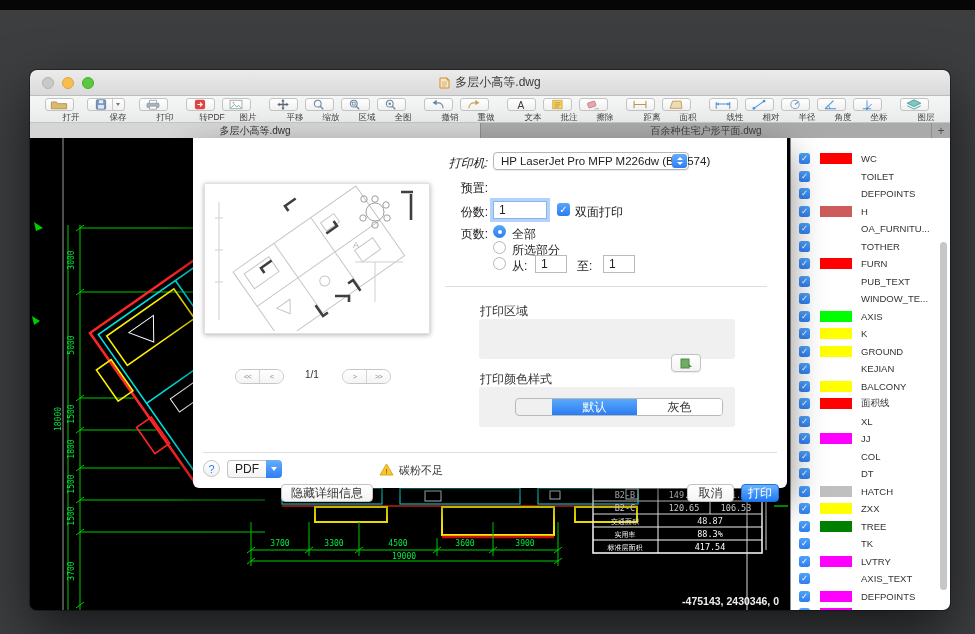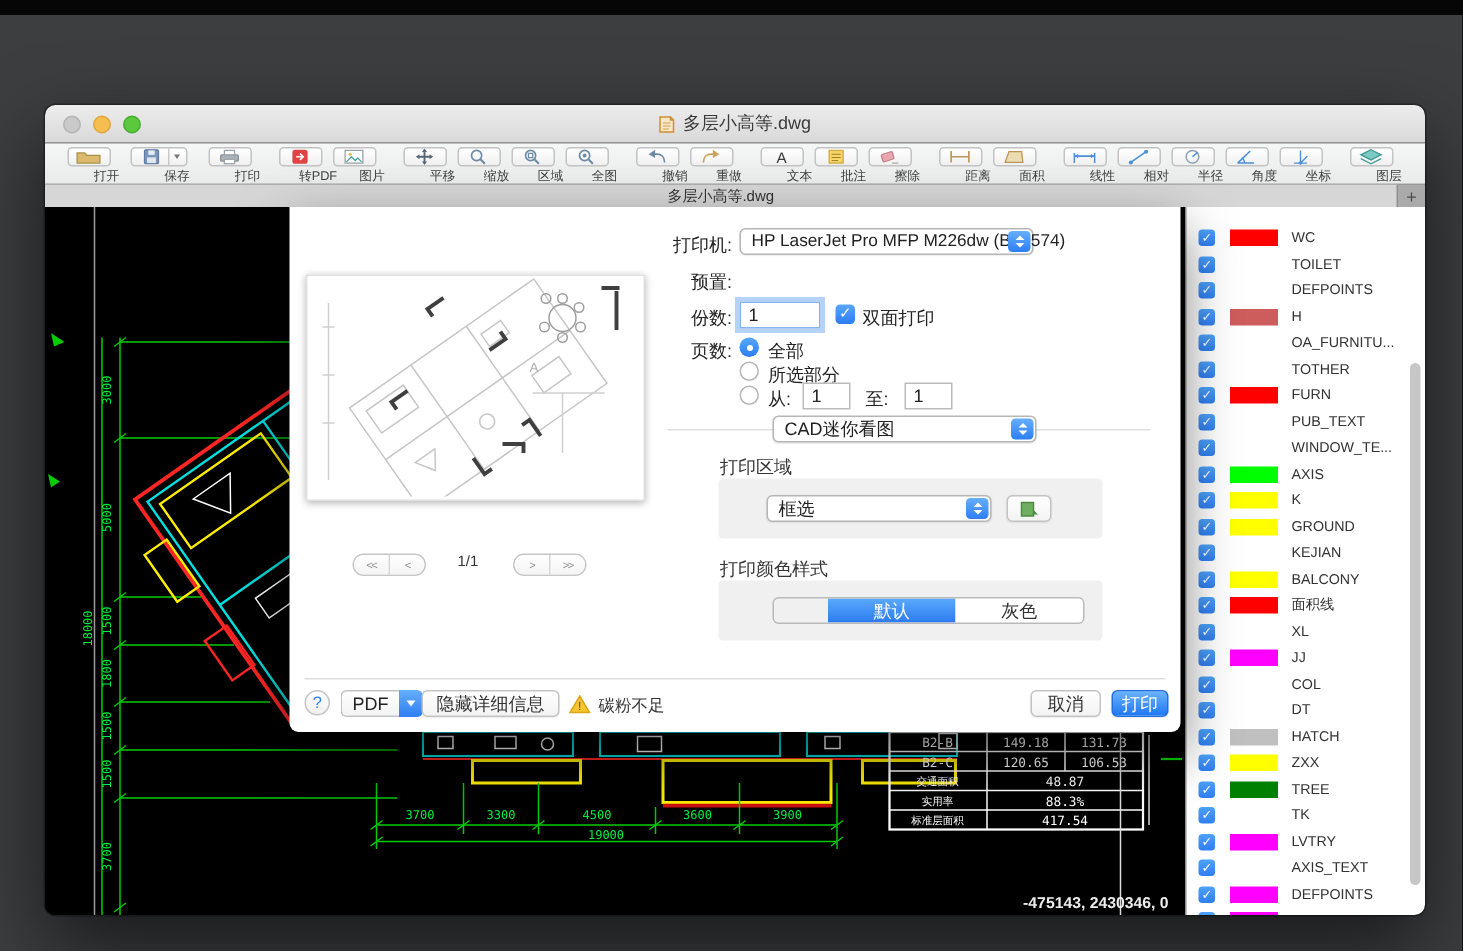--- a/index.html
+++ b/index.html
@@ -64,21 +64,21 @@
   .radio{position:absolute;width:13px;height:13px;border-radius:50%;border:1px solid #b6b6b6;background:#fff;box-sizing:border-box;}
   .radio.sel{border:none;background:linear-gradient(#58a8fa,#2c7cf2);}
   .radio.sel::after{content:"";position:absolute;left:4.5px;top:4.5px;width:4px;height:4px;border-radius:50%;background:#fff;}
   .ctl-label{position:absolute;font-size:12px;color:#222;}
   .hr{position:absolute;height:1px;background:#dedede;}
   .sec-title{position:absolute;font-size:12px;color:#333;}
   .panel{position:absolute;background:#f0f0f0;border-radius:3px;}
   .seg{position:absolute;display:flex;border:1px solid #b9b9b9;border-radius:4px;overflow:hidden;height:18px;box-sizing:border-box;}
   .seg div{width:85px;display:flex;align-items:center;justify-content:center;font-size:12px;background:#fff;color:#333;}
   .seg .on{background:linear-gradient(#5aa9fa,#2c7cf2);color:#fff;margin-left:36px;}
-  .btn{position:absolute;height:18px;border:1px solid #c3c3c3;border-radius:4px;background:linear-gradient(#fff,#f3f3f3);display:flex;align-items:center;justify-content:center;font-size:12px;color:#333;box-sizing:border-box;box-shadow:0 0.5px 1px rgba(0,0,0,.08);}
+  .btn{position:absolute;height:18px;border:1px solid #c3c3c3;border-radius:4px;background:linear-gradient(#fff,#f3f3f3);display:flex;align-items:center;justify-content:center;font-size:12px;color:#333;box-sizing:border-box;box-shadow:0 0.5px 1px rgba(0,0,0,.08);margin-top:24px;}
   .btn.primary{background:linear-gradient(#6ab2fb,#1f78f4);border-color:#1f6fe0;color:#fff;}
   .help{position:absolute;width:17px;height:17px;border-radius:50%;border:1px solid #c3c3c3;background:linear-gradient(#fff,#f0f0f0);display:flex;align-items:center;justify-content:center;font-size:11px;color:#2d7ff9;box-sizing:border-box;}
   .pdf-btn{position:absolute;display:flex;height:18px;}
   .pdf-txt{border:1px solid #c3c3c3;border-right:none;border-radius:4px 0 0 4px;background:linear-gradient(#fff,#f3f3f3);padding:0 7px;font-size:12px;display:flex;align-items:center;box-sizing:border-box;}
   .pdf-arrow{width:16px;border-radius:0 4px 4px 0;background:linear-gradient(#66aefb,#2d7ef5);display:flex;align-items:center;justify-content:center;}
   .pdf-arrow i{width:0;height:0;border-left:3.5px solid transparent;border-right:3.5px solid transparent;border-top:4.5px solid #fff;}
   .warn-text{position:absolute;font-size:11px;color:#333;}
   .preview{position:absolute;left:11px;top:45px;width:224px;height:149px;background:#fff;border:1px solid #e0e0e0;box-shadow:0 1px 5px rgba(0,0,0,.3);}
   .pager{position:absolute;display:flex;border:1px solid #c6c6c6;border-radius:8px;overflow:hidden;height:13px;}
   .pager div{width:23px;display:flex;align-items:center;justify-content:center;font-size:7.5px;color:#8a8a8a;background:linear-gradient(#fff,#f4f4f4);letter-spacing:-1px;}
@@ -330,20 +330,21 @@
                 <path d="M3 8l8 4 8-4" fill="none" stroke="#3f9a94"></path>
               </svg>
             </span>
             <span class="tb-label">图层</span>
           </div>
         </div>
       </div>
 
     <div class="tabbar" id="tabbar">
         <div class="tab active">多层小高等.dwg</div>
+        <div class="tab inactive">百余种住宅户形平面.dwg</div>
         <div class="tab-add">+</div>
       </div>
 
     <div class="content">
 
       <svg id="cad" width="760" height="472" viewBox="0 0 760 472">
         <rect width="760" height="472" fill="#000"></rect>
         <line x1="33" y1="0" x2="33" y2="472" stroke="#9b9b9b" stroke-width="1"></line>
         <path d="M4 84l9 6-7 3z" fill="#00cc00"></path>
         <path d="M2 178l8 5-6 4z" fill="#00cc00"></path>
@@ -649,21 +650,21 @@
         <div class="pager" style="left:42px;top:231px;">
           <div>&lt;&lt;</div>
           <div>&lt;</div>
         </div>
         <span class="page-ind" style="left:112px;top:231px;">1/1</span>
         <div class="pager" style="left:149px;top:231px;">
           <div>&gt;</div>
           <div>&gt;&gt;</div>
         </div>
 
-        <span class="flabel" style="top:17px;">打印机:</span>
+        <span class="flabel" style="top:17px;font-style:italic;">打印机:</span>
         <div class="select" style="left:300px;top:14px;width:196px;">
           <span style="font-size:11.5px;white-space:nowrap;">HP LaserJet Pro MFP M226dw (BF2574)</span>
           <span class="stepper">
               <i class="up"></i>
               <i class="down"></i>
             </span>
         </div>
 
         <span class="flabel" style="top:42px;">预置:</span>
 
@@ -683,37 +684,23 @@
         <span class="ctl-label" style="left:319px;top:120px;">从:</span>
         <div class="tinput" style="left:342px;top:117px;width:32px;">
             <span>1</span>
           </div>
         <span class="ctl-label" style="left:384px;top:120px;">至:</span>
         <div class="tinput" style="left:410px;top:117px;width:32px;">
             <span>1</span>
           </div>
 
         <div class="hr" style="left:252px;right:20px;top:148px;"></div>
-        <div class="select" style="left:322px;top:139px;width:176px;background:#fff;">
-          <span>CAD迷你看图</span>
-          <span class="stepper">
-              <i class="up"></i>
-              <i class="down"></i>
-            </span>
-        </div>
 
         <span class="sec-title" style="left:287px;top:165px;font-family:Liberation Serif, serif;">打印区域</span>
         <div class="panel" style="left:286px;top:181px;width:256px;height:40px;"></div>
-        <div class="select" style="left:318px;top:192px;width:150px;">
-          <span>框选</span>
-          <span class="stepper">
-              <i class="up"></i>
-              <i class="down"></i>
-            </span>
-        </div>
         <div class="btn" style="left:478px;top:192px;width:30px;">
           <svg width="12" height="11" viewBox="0 0 12 11">
               <rect x="1" y="1" width="8" height="9" fill="#6fae62" stroke="#4c8a41"></rect>
               <path d="M9 6l3 3h-3z" fill="#4c8a41"></path>
             </svg>
         </div>
 
         <span class="sec-title" style="left:287px;top:233px;">打印颜色样式</span>
         <div class="panel" style="left:286px;top:249px;width:256px;height:40px;"></div>
         <div class="seg" style="left:322px;top:260px;">

